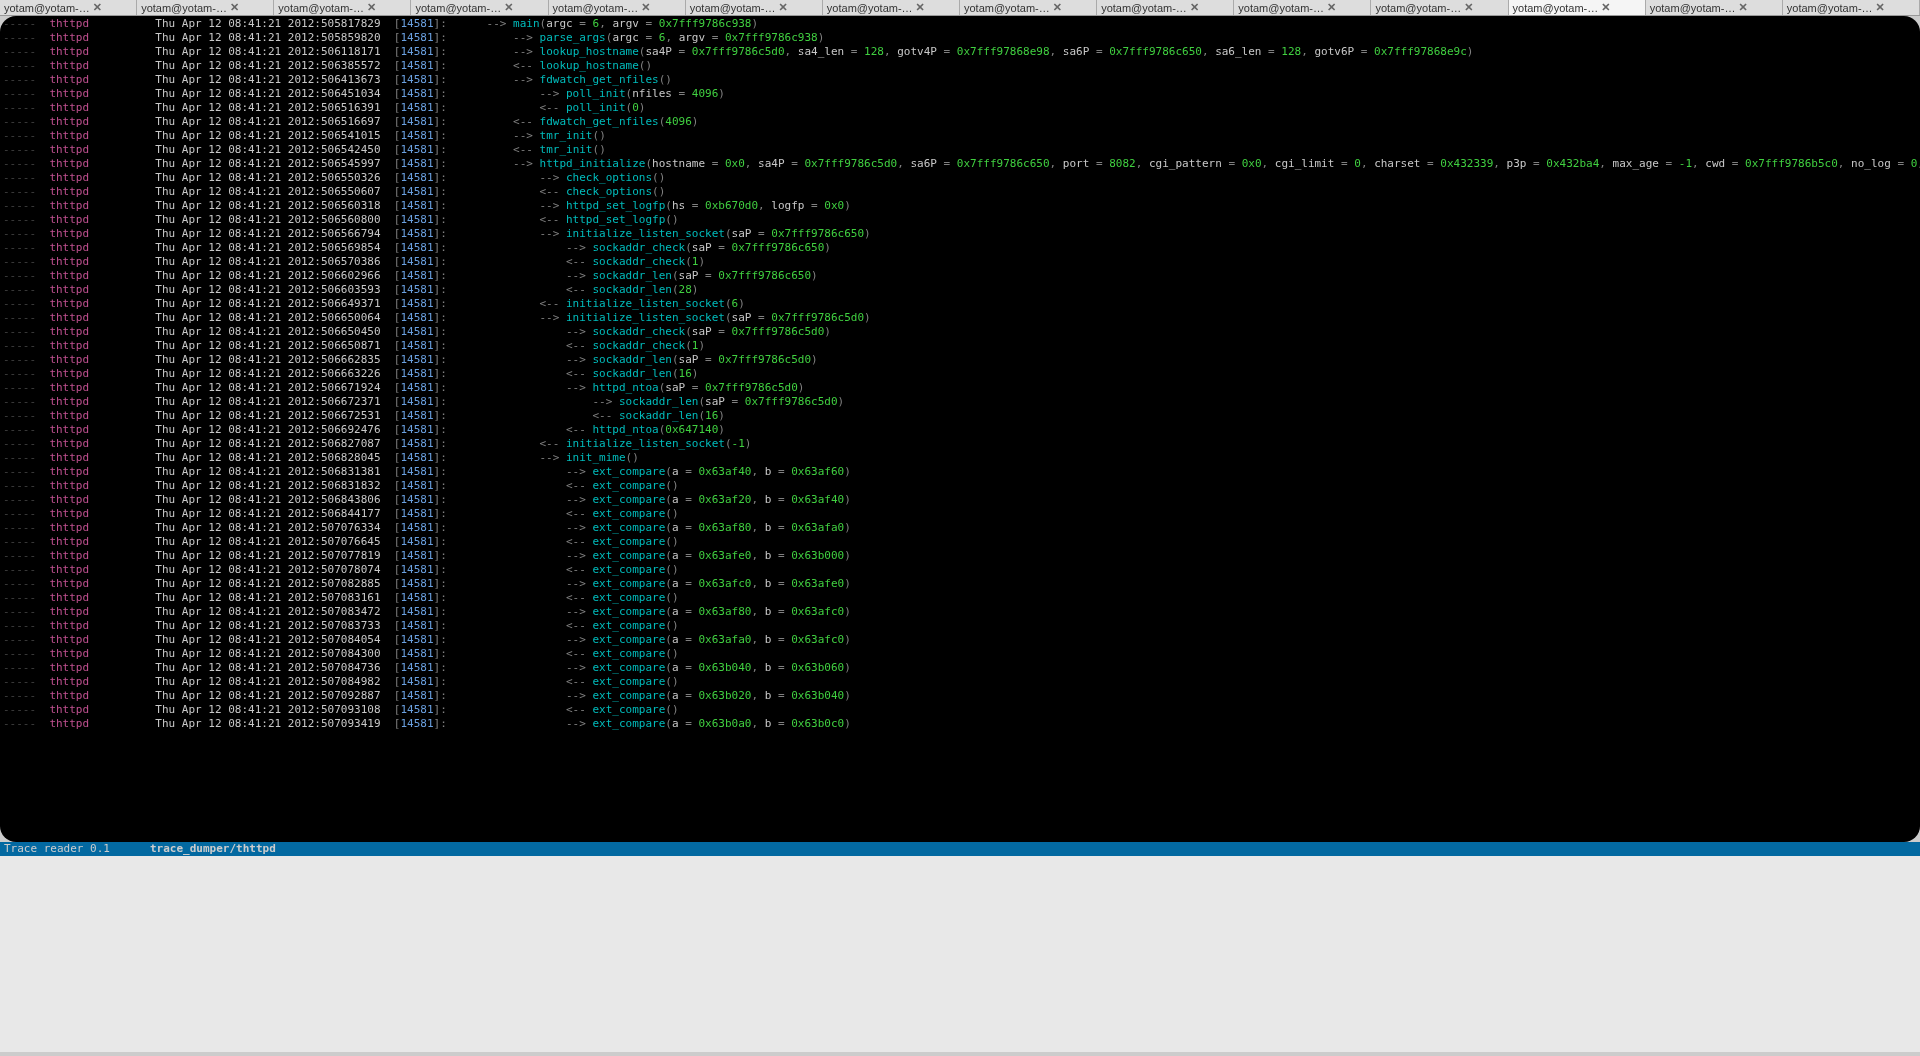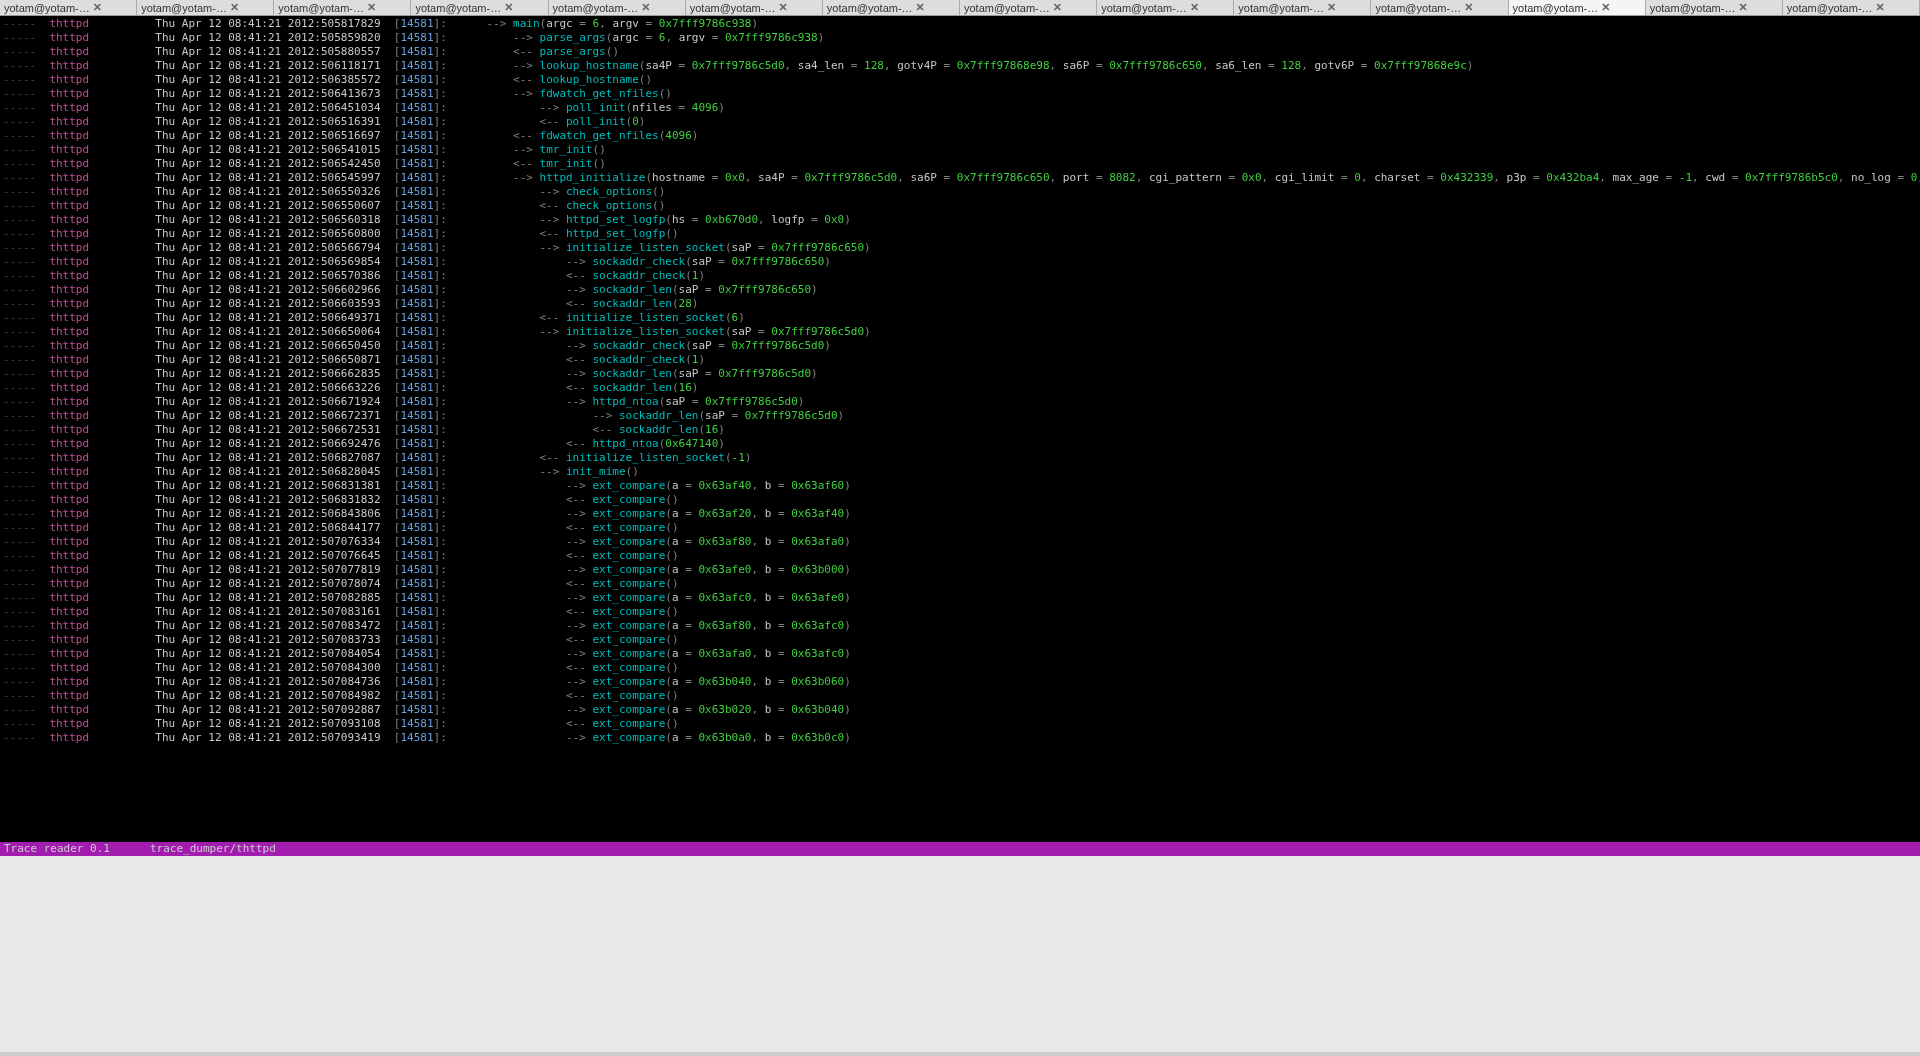--- a/index.html
+++ b/index.html
@@ -1,36 +1,36 @@
 <!DOCTYPE html>
 <html><head>
 <meta charset="utf-8">
 <style>
 * { margin:0; padding:0; box-sizing:border-box; }
 body { background:#ccc; font-family:"DejaVu Sans Mono","Liberation Mono",monospace; font-size:11px; width:1920px; height:1056px; overflow:hidden; }
 .tabbar { display:flex; background:#ddd; height:16px; border-bottom:1px solid #999; }
 .tab { display:flex; align-items:center; padding:0 4px; border-right:1px solid #aaa; background:#ddd; color:#333; font-family:sans-serif; font-size:11px; white-space:nowrap; overflow:hidden; cursor:pointer; }
 .tab.active { background:#f5f5f5; }
 .tab .close { margin-left:3px; color:#666; font-weight:bold; }
-.term { background:#000; color:#c8c8c8; width:100%; height:826px; overflow:hidden; padding:1px 3px; line-height:14px; letter-spacing:0; }
+.term { background:#000; color:#c8c8c8; width:100%; height:826px; overflow:hidden; padding:1px 3px; line-height:14px; letter-spacing:0;border-radius:16px; }
 .line { white-space:pre; font-size:11px; }
 .dash { color:#404040; }
 .proc { color:#c05090; }
 .ts   { color:#c8c8c8; }
 .pid  { color:#6aa0e0; }
 .sep  { color:#808080; }
 .call { color:#808080; }
 .fn   { color:#00bcbc; }
 .par  { color:#808080; }
 .arg  { color:#c8c8c8; }
 .num  { color:#40d040; }
 .hex  { color:#40d040; }
-.statusbar { background:#a21caf; color:#ccc; height:14px; display:flex; font-size:11px; line-height:14px; }
+.statusbar { background:#0369a1; color:#ccc; height:14px; display:flex; font-size:11px; line-height:14px; }
 .sb-left  { padding-left:4px; flex:0 0 150px; }
-.sb-mid   { flex:0 0 600px; }
+.sb-mid   { flex:0 0 600px;font-weight:bold; }
 .sb-right { flex:1; }
 .below { background:#e8e8e8; height:196px; }
 </style>
 </head>
 <body>
 
 <div class="tabbar" id="tabbar">
     <div class="tab" style="flex: 1 1 0px;">
       <span>yotam@yotam-…</span>
       <span class="close">✕</span>
@@ -84,21 +84,20 @@
       <span class="close">✕</span>
     </div>
     <div class="tab" style="flex: 1 1 0px;">
       <span>yotam@yotam-…</span>
       <span class="close">✕</span>
     </div>
   </div>
 <div class="term" id="term">
     <div class="line"><span class="dash">-----</span>  <span class="proc">thttpd</span>          <span class="ts">Thu Apr 12 08:41:21 2012:505817829</span>  <span class="par">[</span><span class="pid">14581</span><span class="par">]</span><span class="sep">:</span>      <span class="call">--&gt;</span> <span class="fn">main</span><span class="par">(</span><span class="arg">argc</span> <span class="par">=</span> <span class="num">6</span><span class="par">, </span><span class="arg">argv</span> <span class="par">=</span> <span class="hex">0x7fff9786c938</span><span class="par">)</span></div>
     <div class="line"><span class="dash">-----</span>  <span class="proc">thttpd</span>          <span class="ts">Thu Apr 12 08:41:21 2012:505859820</span>  <span class="par">[</span><span class="pid">14581</span><span class="par">]</span><span class="sep">:</span>          <span class="call">--&gt;</span> <span class="fn">parse_args</span><span class="par">(</span><span class="arg">argc</span> <span class="par">=</span> <span class="num">6</span><span class="par">, </span><span class="arg">argv</span> <span class="par">=</span> <span class="hex">0x7fff9786c938</span><span class="par">)</span></div>
-    <div class="line"><span class="dash">-----</span>  <span class="proc">thttpd</span>          <span class="ts">Thu Apr 12 08:41:21 2012:505880557</span>  <span class="par">[</span><span class="pid">14581</span><span class="par">]</span><span class="sep">:</span>          <span class="call">&lt;--</span> <span class="fn">parse_args</span><span class="par">(</span><span class="par">)</span></div>
     <div class="line"><span class="dash">-----</span>  <span class="proc">thttpd</span>          <span class="ts">Thu Apr 12 08:41:21 2012:506118171</span>  <span class="par">[</span><span class="pid">14581</span><span class="par">]</span><span class="sep">:</span>          <span class="call">--&gt;</span> <span class="fn">lookup_hostname</span><span class="par">(</span><span class="arg">sa4P</span> <span class="par">=</span> <span class="hex">0x7fff9786c5d0</span><span class="par">, </span><span class="arg">sa4_len</span> <span class="par">=</span> <span class="num">128</span><span class="par">, </span><span class="arg">gotv4P</span> <span class="par">=</span> <span class="hex">0x7fff97868e98</span><span class="par">, </span><span class="arg">sa6P</span> <span class="par">=</span> <span class="hex">0x7fff9786c650</span><span class="par">, </span><span class="arg">sa6_len</span> <span class="par">=</span> <span class="num">128</span><span class="par">, </span><span class="arg">gotv6P</span> <span class="par">=</span> <span class="hex">0x7fff97868e9c</span><span class="par">)</span></div>
     <div class="line"><span class="dash">-----</span>  <span class="proc">thttpd</span>          <span class="ts">Thu Apr 12 08:41:21 2012:506385572</span>  <span class="par">[</span><span class="pid">14581</span><span class="par">]</span><span class="sep">:</span>          <span class="call">&lt;--</span> <span class="fn">lookup_hostname</span><span class="par">(</span><span class="par">)</span></div>
     <div class="line"><span class="dash">-----</span>  <span class="proc">thttpd</span>          <span class="ts">Thu Apr 12 08:41:21 2012:506413673</span>  <span class="par">[</span><span class="pid">14581</span><span class="par">]</span><span class="sep">:</span>          <span class="call">--&gt;</span> <span class="fn">fdwatch_get_nfiles</span><span class="par">(</span><span class="par">)</span></div>
     <div class="line"><span class="dash">-----</span>  <span class="proc">thttpd</span>          <span class="ts">Thu Apr 12 08:41:21 2012:506451034</span>  <span class="par">[</span><span class="pid">14581</span><span class="par">]</span><span class="sep">:</span>              <span class="call">--&gt;</span> <span class="fn">poll_init</span><span class="par">(</span><span class="arg">nfiles</span> <span class="par">=</span> <span class="num">4096</span><span class="par">)</span></div>
     <div class="line"><span class="dash">-----</span>  <span class="proc">thttpd</span>          <span class="ts">Thu Apr 12 08:41:21 2012:506516391</span>  <span class="par">[</span><span class="pid">14581</span><span class="par">]</span><span class="sep">:</span>              <span class="call">&lt;--</span> <span class="fn">poll_init</span><span class="par">(</span><span class="num">0</span><span class="par">)</span></div>
     <div class="line"><span class="dash">-----</span>  <span class="proc">thttpd</span>          <span class="ts">Thu Apr 12 08:41:21 2012:506516697</span>  <span class="par">[</span><span class="pid">14581</span><span class="par">]</span><span class="sep">:</span>          <span class="call">&lt;--</span> <span class="fn">fdwatch_get_nfiles</span><span class="par">(</span><span class="num">4096</span><span class="par">)</span></div>
     <div class="line"><span class="dash">-----</span>  <span class="proc">thttpd</span>          <span class="ts">Thu Apr 12 08:41:21 2012:506541015</span>  <span class="par">[</span><span class="pid">14581</span><span class="par">]</span><span class="sep">:</span>          <span class="call">--&gt;</span> <span class="fn">tmr_init</span><span class="par">(</span><span class="par">)</span></div>
     <div class="line"><span class="dash">-----</span>  <span class="proc">thttpd</span>          <span class="ts">Thu Apr 12 08:41:21 2012:506542450</span>  <span class="par">[</span><span class="pid">14581</span><span class="par">]</span><span class="sep">:</span>          <span class="call">&lt;--</span> <span class="fn">tmr_init</span><span class="par">(</span><span class="par">)</span></div>
     <div class="line"><span class="dash">-----</span>  <span class="proc">thttpd</span>          <span class="ts">Thu Apr 12 08:41:21 2012:506545997</span>  <span class="par">[</span><span class="pid">14581</span><span class="par">]</span><span class="sep">:</span>          <span class="call">--&gt;</span> <span class="fn">httpd_initialize</span><span class="par">(</span><span class="arg">hostname</span> <span class="par">=</span> <span class="hex">0x0</span><span class="par">, </span><span class="arg">sa4P</span> <span class="par">=</span> <span class="hex">0x7fff9786c5d0</span><span class="par">, </span><span class="arg">sa6P</span> <span class="par">=</span> <span class="hex">0x7fff9786c650</span><span class="par">, </span><span class="arg">port</span> <span class="par">=</span> <span class="num">8082</span><span class="par">, </span><span class="arg">cgi_pattern</span> <span class="par">=</span> <span class="hex">0x0</span><span class="par">, </span><span class="arg">cgi_limit</span> <span class="par">=</span> <span class="num">0</span><span class="par">, </span><span class="arg">charset</span> <span class="par">=</span> <span class="hex">0x432339</span><span class="par">, </span><span class="arg">p3p</span> <span class="par">=</span> <span class="hex">0x432ba4</span><span class="par">, </span><span class="arg">max_age</span> <span class="par">=</span> <span class="num">-1</span><span class="par">, </span><span class="arg">cwd</span> <span class="par">=</span> <span class="hex">0x7fff9786b5c0</span><span class="par">, </span><span class="arg">no_log</span> <span class="par">=</span> <span class="num">0</span><span class="par">, </span>              </div>
     <div class="line"><span class="dash">-----</span>  <span class="proc">thttpd</span>          <span class="ts">Thu Apr 12 08:41:21 2012:506550326</span>  <span class="par">[</span><span class="pid">14581</span><span class="par">]</span><span class="sep">:</span>              <span class="call">--&gt;</span> <span class="fn">check_options</span><span class="par">(</span><span class="par">)</span></div>

